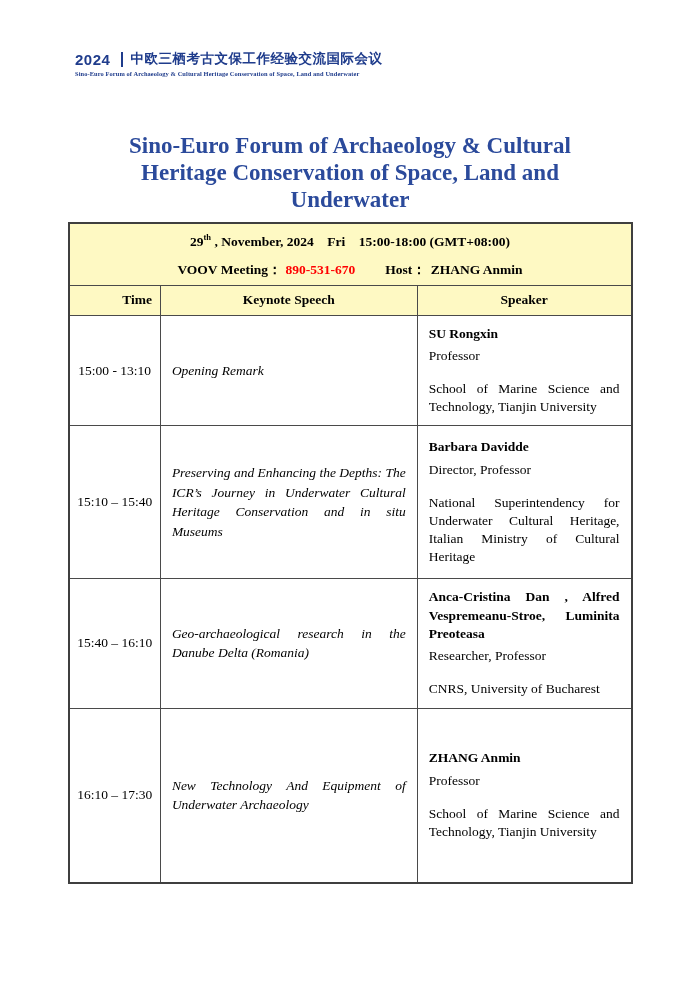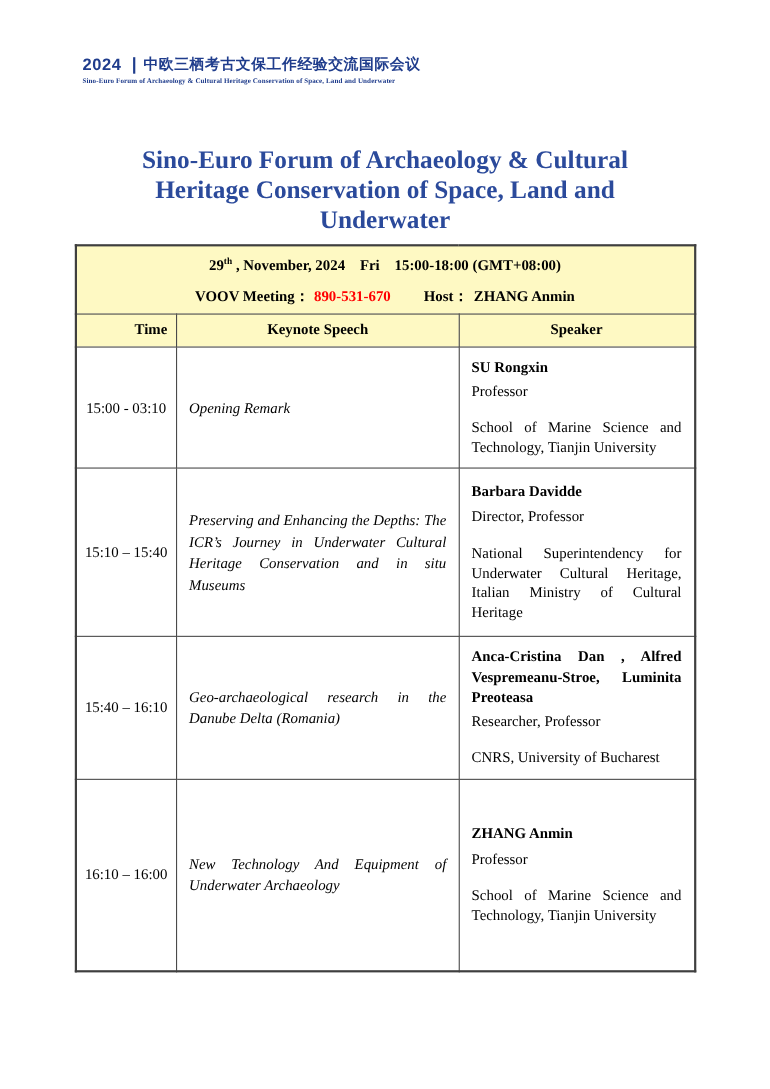--- a/index.html
+++ b/index.html
@@ -103,21 +103,21 @@
         <div class="info-line"><span>VOOV Meeting：</span><span class="voov-number">890-531-670</span><span class="host-label">Host：</span><span class="host-name">ZHANG Anmin</span></div>
       </td>
     </tr>
     <tr>
       <th class="band col-head col-time">Time</th>
       <th class="band col-head col-speech">Keynote Speech</th>
       <th class="band col-head col-speaker">Speaker</th>
     </tr>
 
     <tr class="row-1">
-      <td class="time-cell col-time">15:00 - 03:10</td>
+      <td class="time-cell col-time">15:00 - 13:10</td>
       <td class="speech-cell col-speech">Opening Remark</td>
       <td class="speaker-cell col-speaker">
         <p class="sp-name">SU Rongxin</p>
         <p class="sp-role">Professor</p>
         <p class="sp-affil">School of Marine Science and Technology, Tianjin University</p>
       </td>
     </tr>
 
     <tr class="row-2">
       <td class="time-cell col-time">15:10 – 15:40</td>
@@ -133,21 +133,21 @@
       <td class="time-cell col-time">15:40 – 16:10</td>
       <td class="speech-cell col-speech">Geo-archaeological research in the Danube Delta (Romania)</td>
       <td class="speaker-cell col-speaker">
         <p class="sp-name">Anca-Cristina Dan , Alfred Vespremeanu-Stroe, Luminita Preoteasa</p>
         <p class="sp-role">Researcher, Professor</p>
         <p class="sp-affil">CNRS, University of Bucharest</p>
       </td>
     </tr>
 
     <tr class="row-4">
-      <td class="time-cell col-time">16:10 – 16:00</td>
+      <td class="time-cell col-time">16:10 – 17:30</td>
       <td class="speech-cell col-speech">New Technology And Equipment of Underwater Archaeology</td>
       <td class="speaker-cell col-speaker">
         <p class="sp-name">ZHANG Anmin</p>
         <p class="sp-role">Professor</p>
         <p class="sp-affil">School of Marine Science and Technology, Tianjin University</p>
       </td>
     </tr>
   </tbody>
 </table>
 

